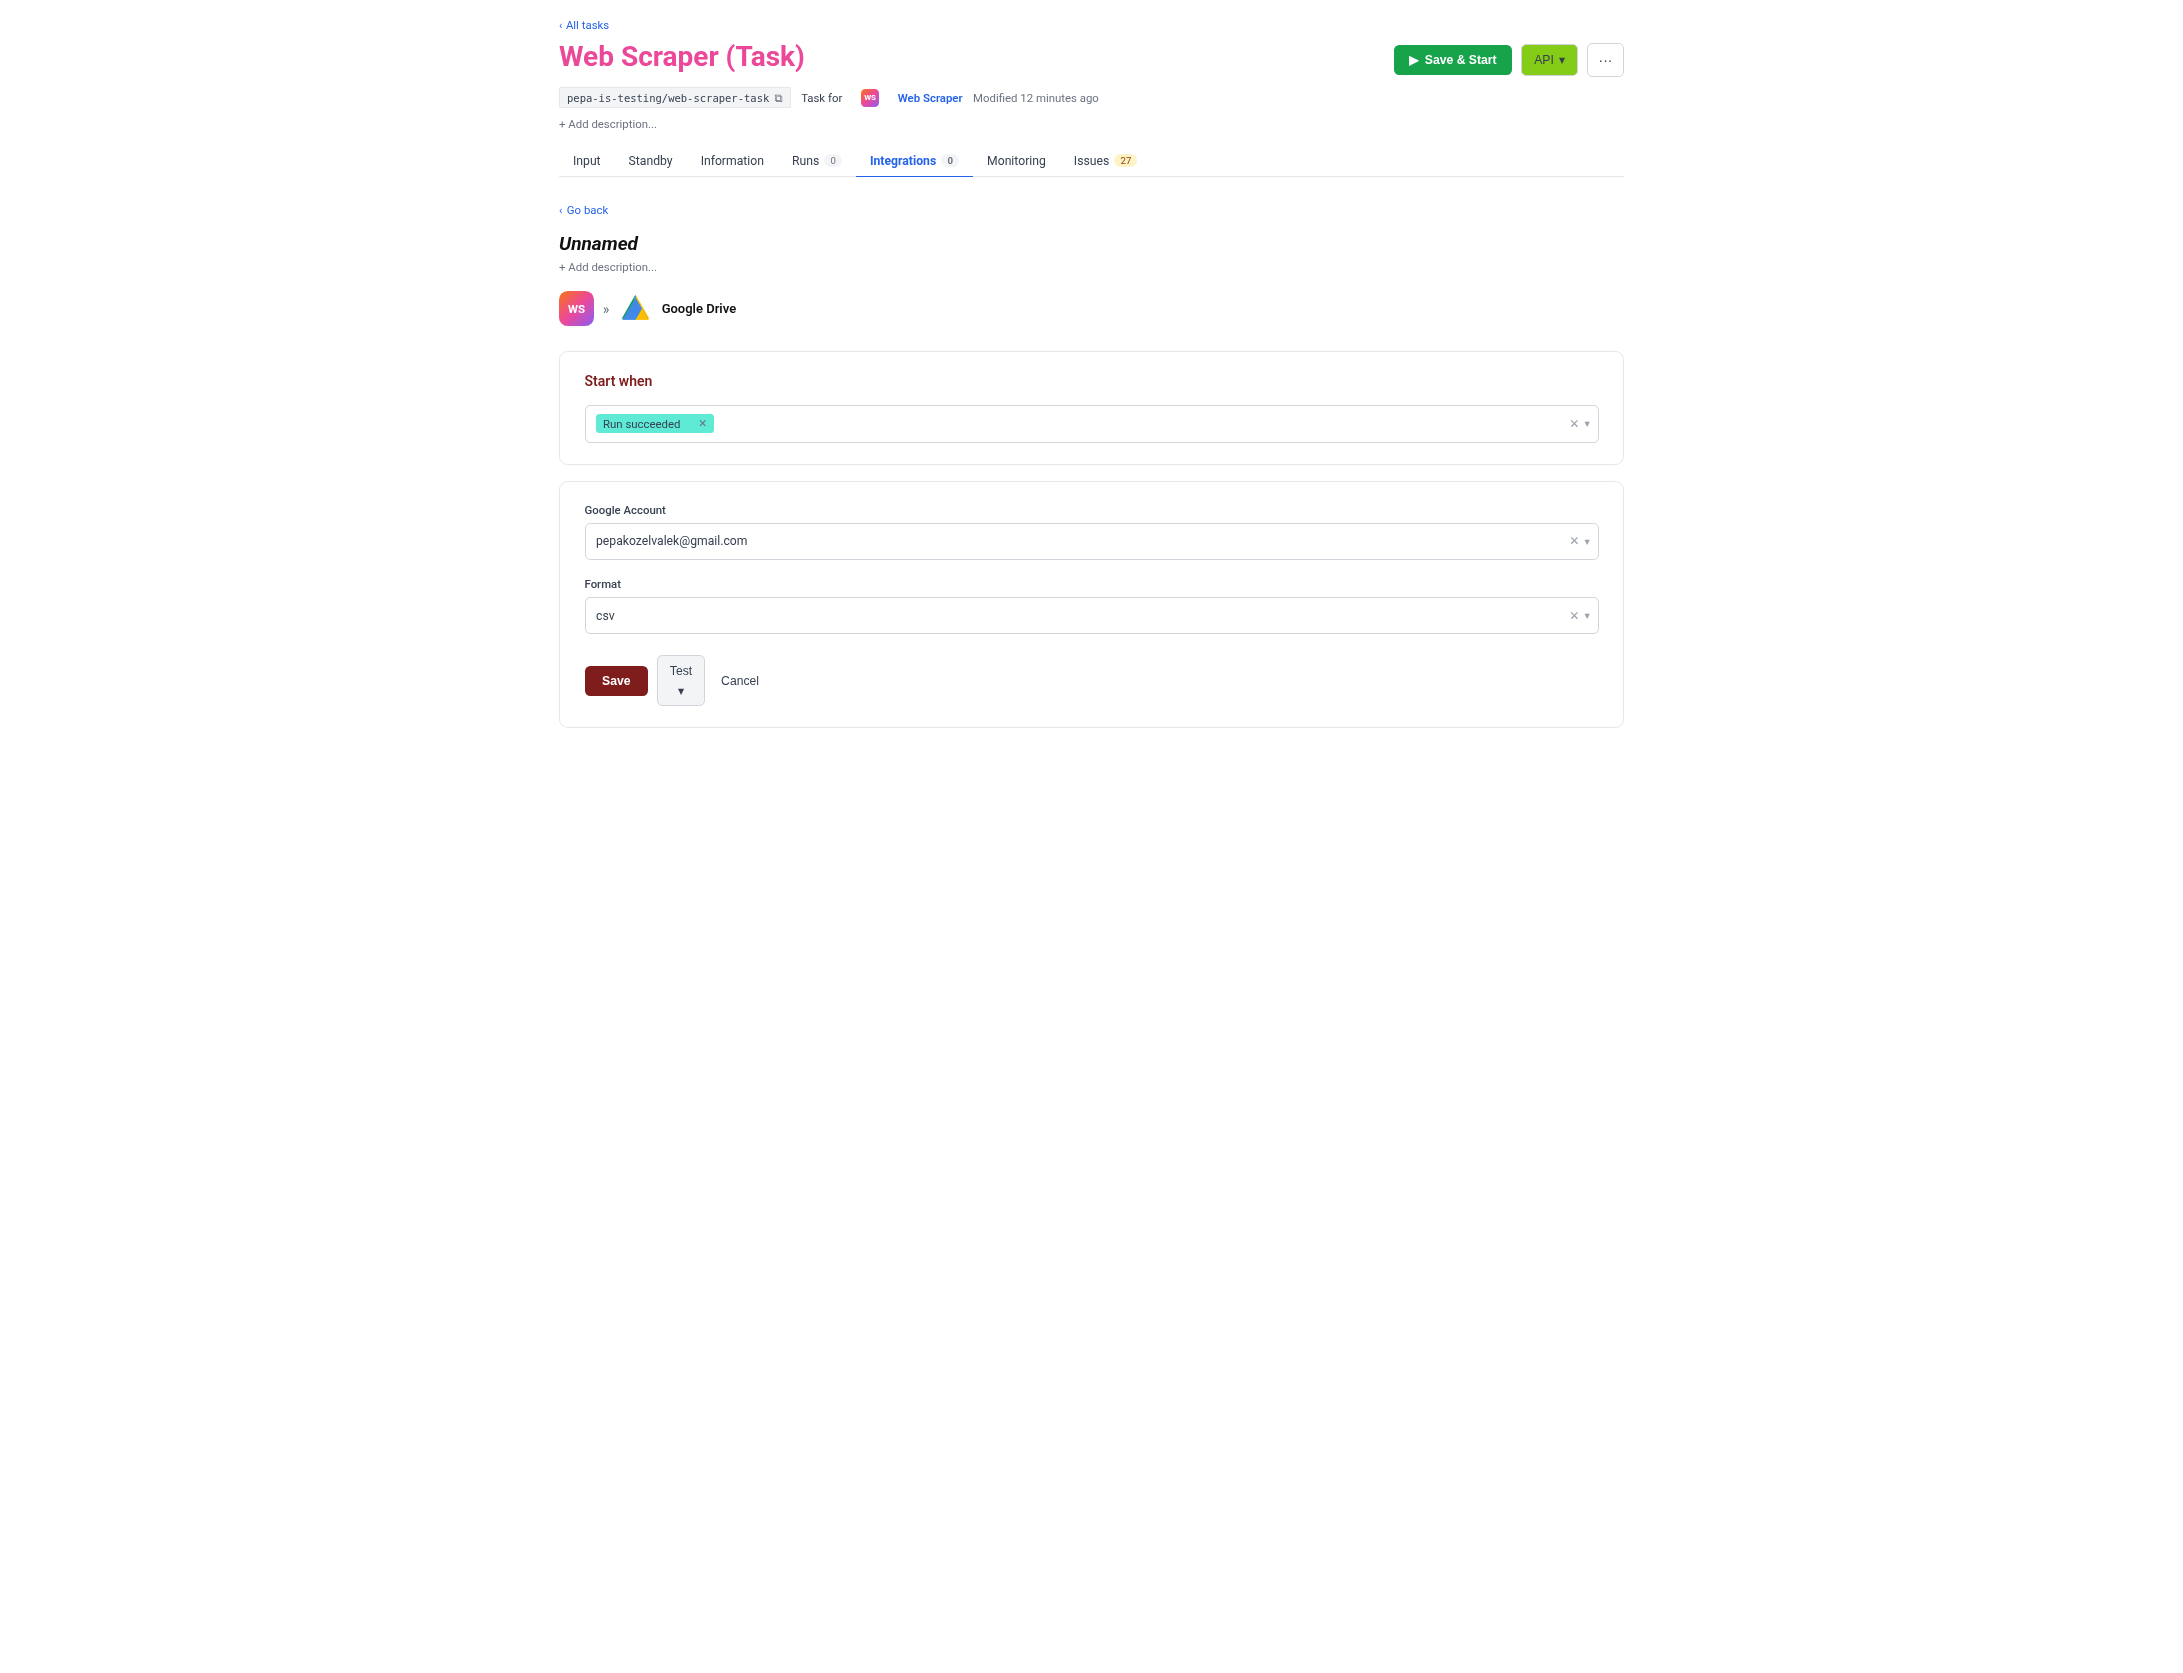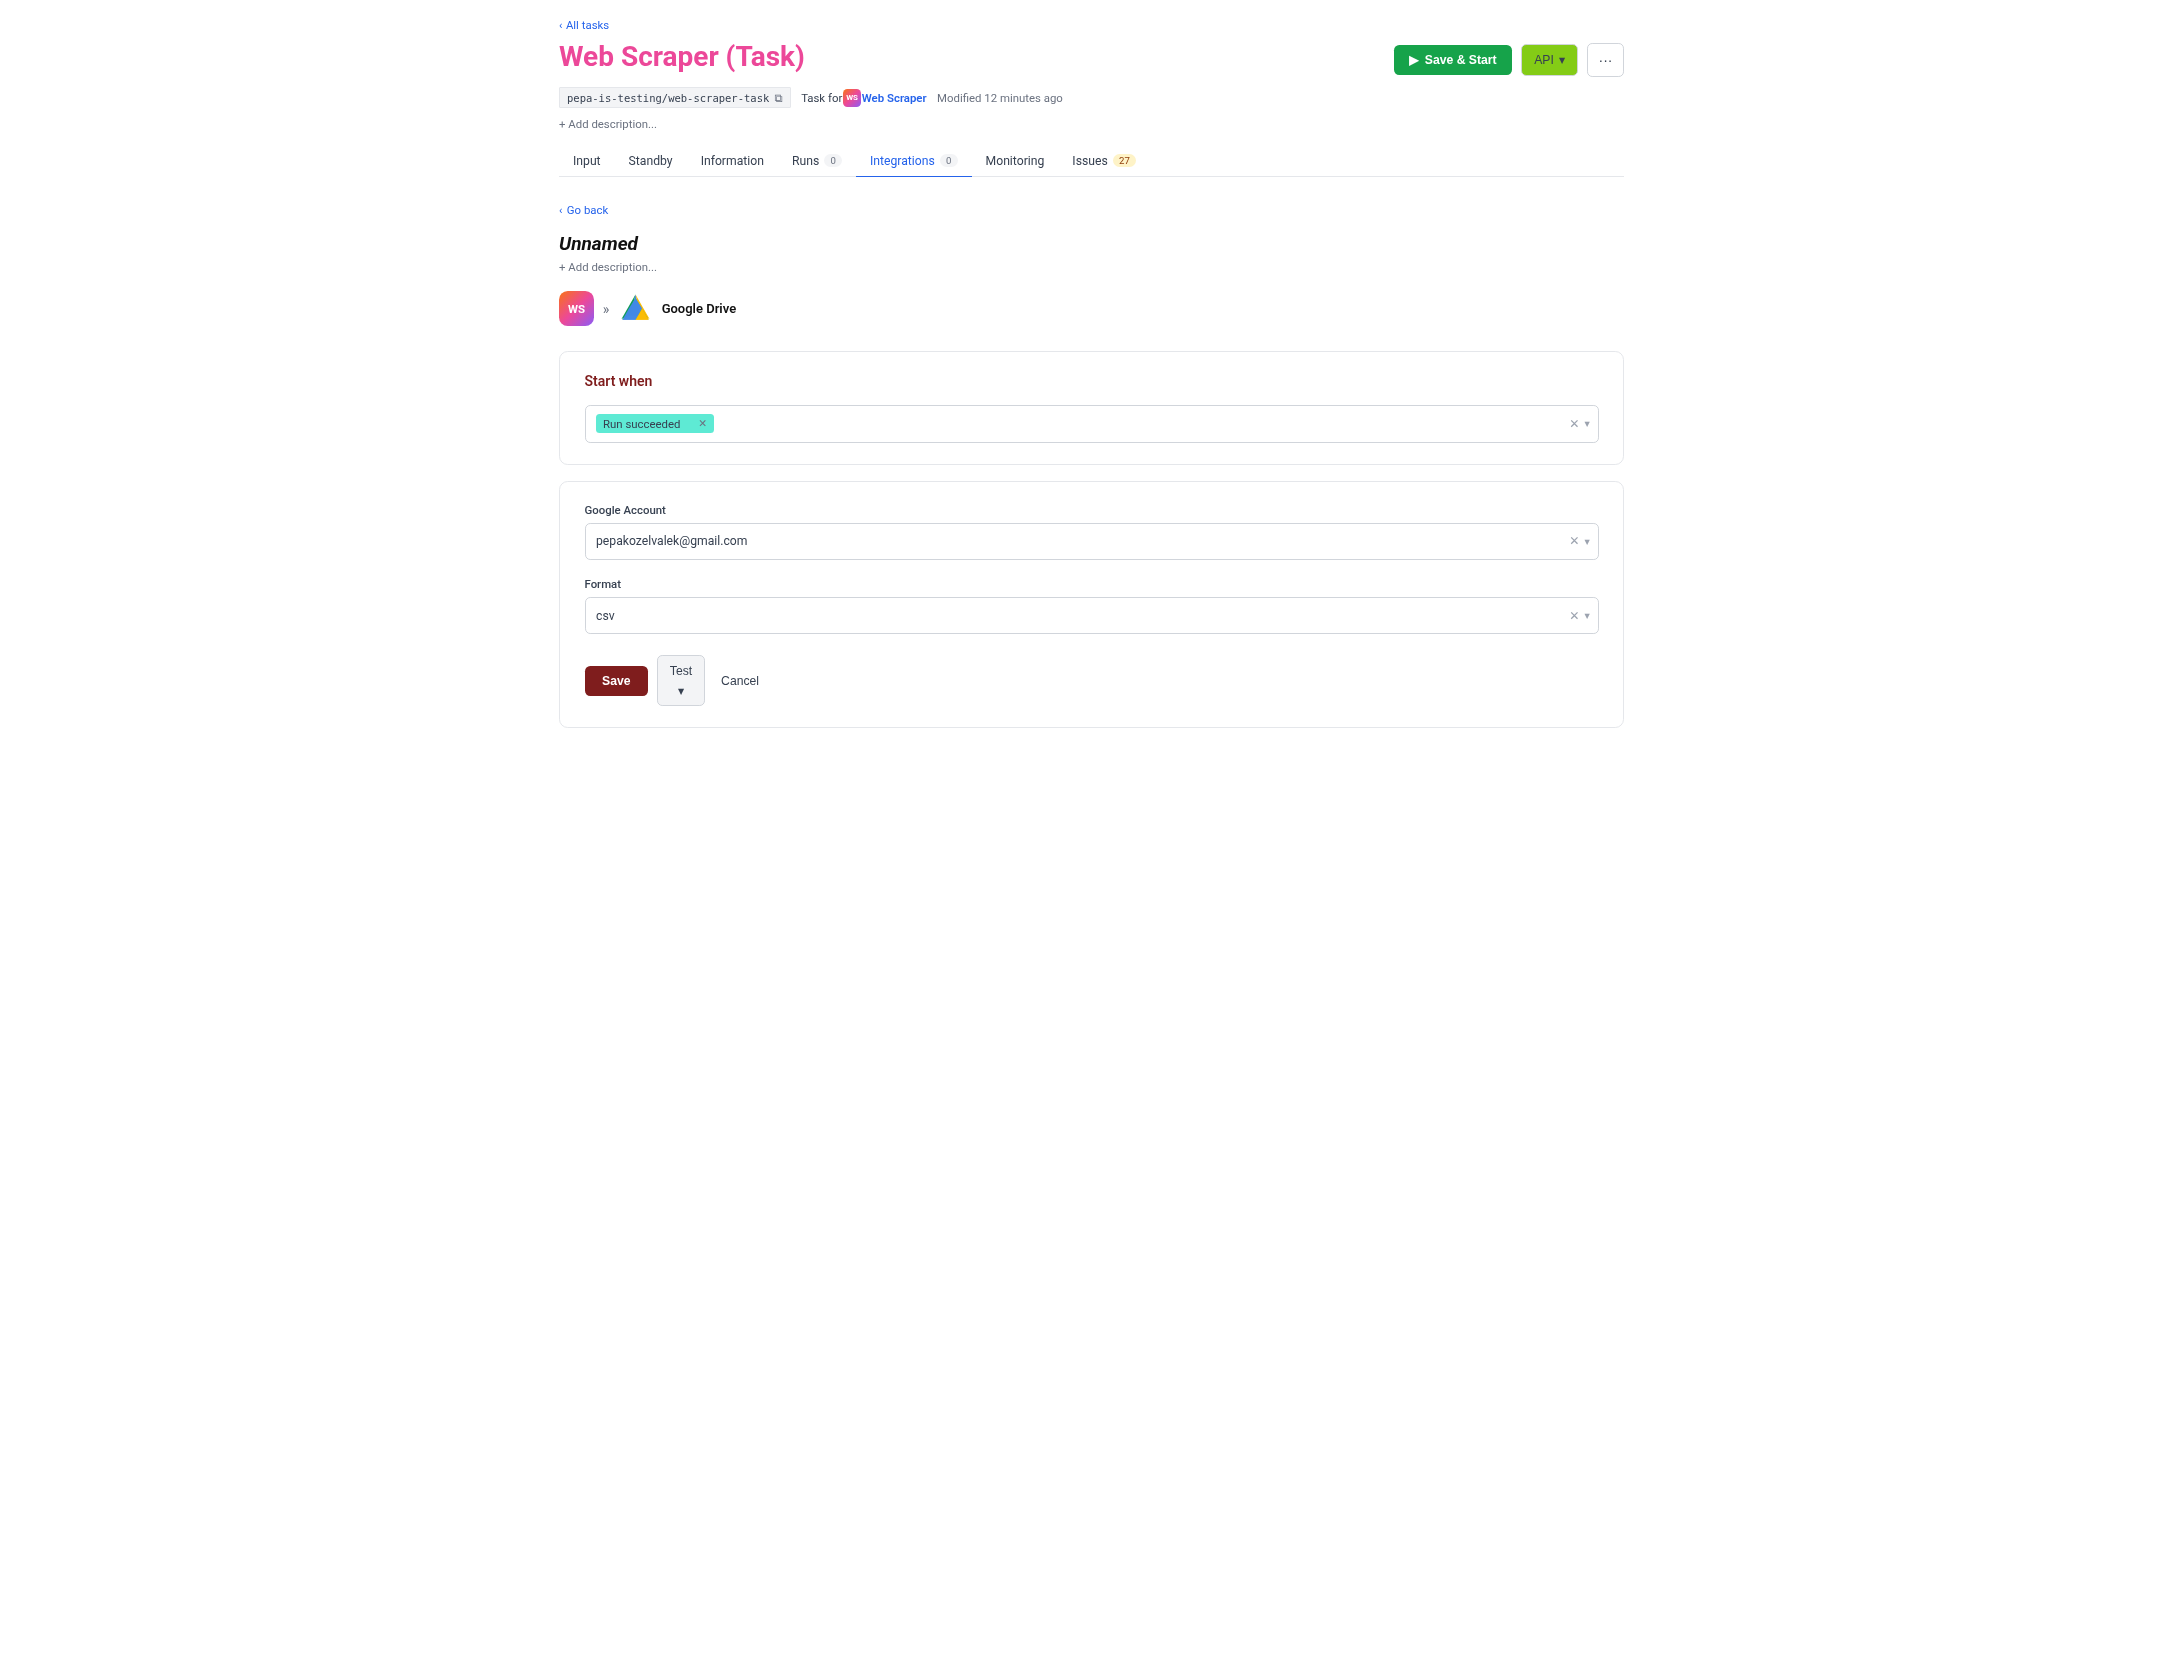--- a/index.html
+++ b/index.html
@@ -46,21 +46,21 @@
       font-family: monospace;
       color: #374151;
       display: flex;
       align-items: center;
       gap: 5.2px;
     }
     .copy-icon { cursor: pointer; color: #6b7280; font-size: 11.4px; }
     .task-for {
       display: flex;
       align-items: center;
-      gap: 1px;
+      gap: 19px;
       font-size: 11.4px;
       color: #374151;
     }
     .task-for-link { color: #2563eb; font-weight: 600; text-decoration: none; }
     .modified-text { font-size: 11.4px; color: #6b7280; }
     .header-actions {
       display: flex;
       align-items: center;
       gap: 8.7px;
       margin-left: auto;
@@ -121,21 +121,21 @@
       border-bottom: 1.7px solid transparent;
       margin-bottom: -1.7px;
       display: flex;
       align-items: center;
       gap: 5.2px;
       white-space: nowrap;
     }
     .tab.active {
       color: #2563eb;
       border-bottom-color: #2563eb;
-      font-weight: 400;
+      font-weight: 700;
     }
     .badge {
       background: #f3f4f6;
       border-radius: 8.7px;
       padding: 0.9px 6.1px;
       font-size: 9.6px;
       color: #6b7280;
     }
     .badge.issues {
       background: #fef3c7;

